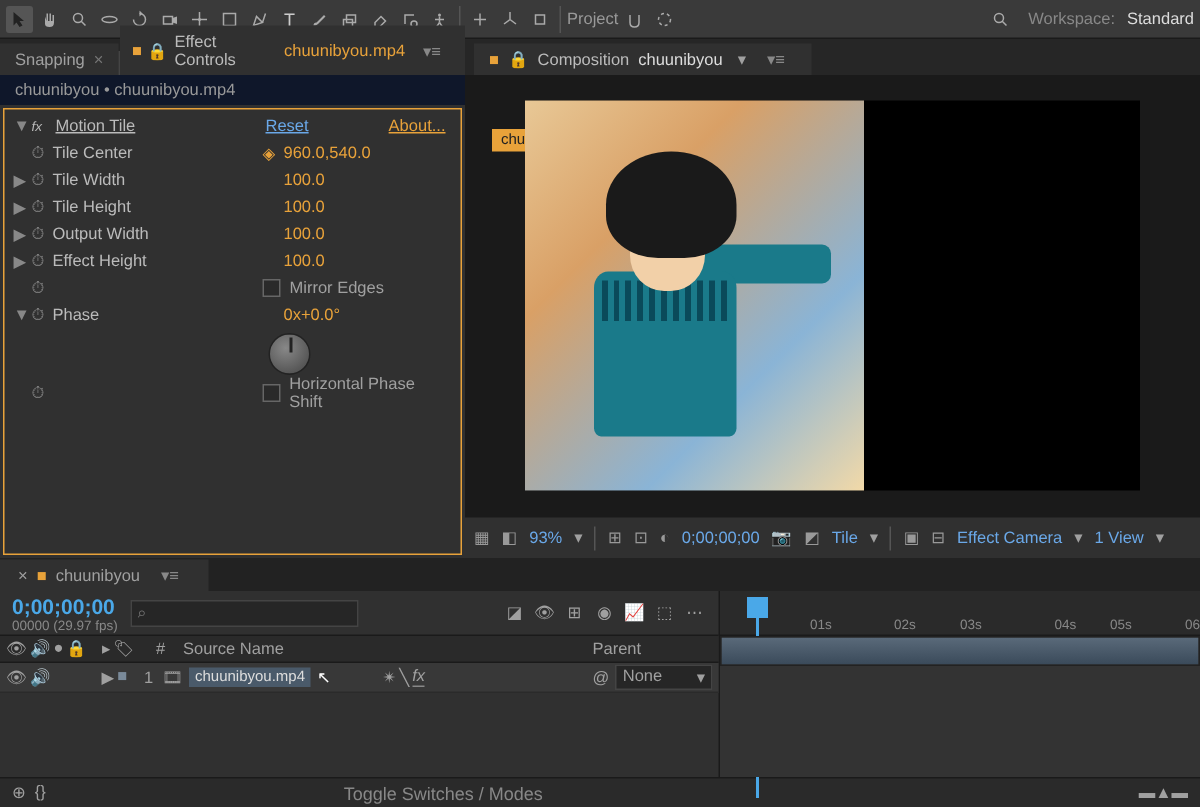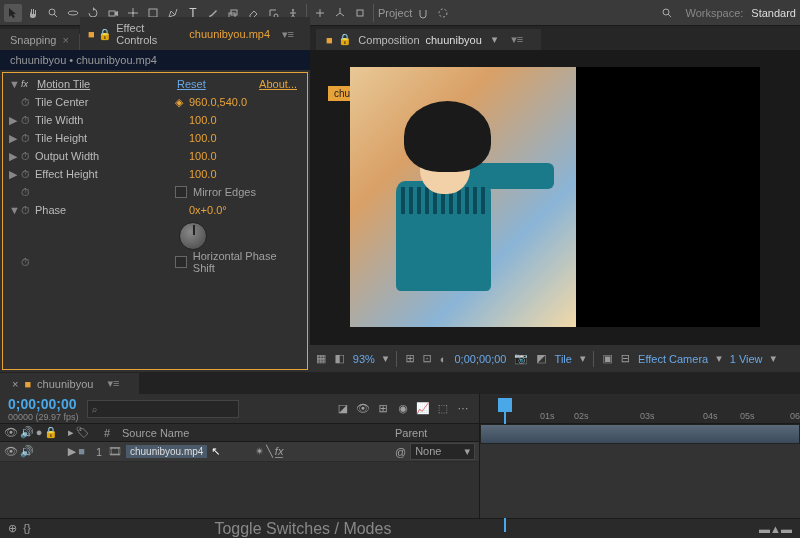--- a/index.html
+++ b/index.html
@@ -90,21 +90,21 @@
 .parent-drop{background:#262626;border:1px solid #444;padding:1px 4px;flex:1}
 .tl-right{flex:1;display:flex;flex-direction:column}
 .tl-ruler{height:30px;background:#2a2a2a;display:flex;align-items:flex-end;position:relative;border-bottom:1px solid #1a1a1a}
 .playhead{position:absolute;left:18px;top:4px;width:14px;height:14px;background:#4aa8e8}
 .playhead::after{content:"";position:absolute;top:14px;left:6px;width:2px;height:120px;background:#4aa8e8}
 .ruler-mark{position:absolute;bottom:2px;font-size:9px;color:#888}
 .tl-track-area{flex:1;background:#333;position:relative}
 .tl-track{position:absolute;top:0;left:0;right:0;height:20px;background:linear-gradient(#5a6a7a,#3a4a5a);border:1px solid #222}
 .bottom-status{height:20px;background:#2a2a2a;display:flex;align-items:center;padding:0 8px;border-top:1px solid #1a1a1a}
 .status-left{display:flex;gap:6px}
-.status-center{margin:0 auto;color:#888;font-size:16px}
+.status-center{margin:0 auto;color:#888;font-size:12px}
 svg{display:block}
 </style>
 </head>
 <body>
 
 <div class="toolbar">
   <div class="tool-icon" style="background:#555">
       <svg width="12" height="12">
         <path d="M2 1 L2 10 L4 8 L6 11 L8 10 L6 7 L9 7 Z" fill="#222"></path>
       </svg>
@@ -431,21 +431,21 @@
             <span>None</span>
             <span style="float:right">▾</span>
           </div>
         </div>
       </div>
     </div>
     <div class="tl-right">
       <div class="tl-ruler">
         <div class="playhead"></div>
         <span class="ruler-mark" style="left:60px">01s</span>
-        <span class="ruler-mark" style="left:94px">02s</span>
+        <span class="ruler-mark" style="left:116px">02s</span>
         <span class="ruler-mark" style="left:160px">03s</span>
         <span class="ruler-mark" style="left:223px">04s</span>
         <span class="ruler-mark" style="left:260px">05s</span>
         <span class="ruler-mark" style="left:310px">06s</span>
       </div>
       <div class="tl-track-area">
         <div class="tl-track"></div>
       </div>
     </div>
   </div>

